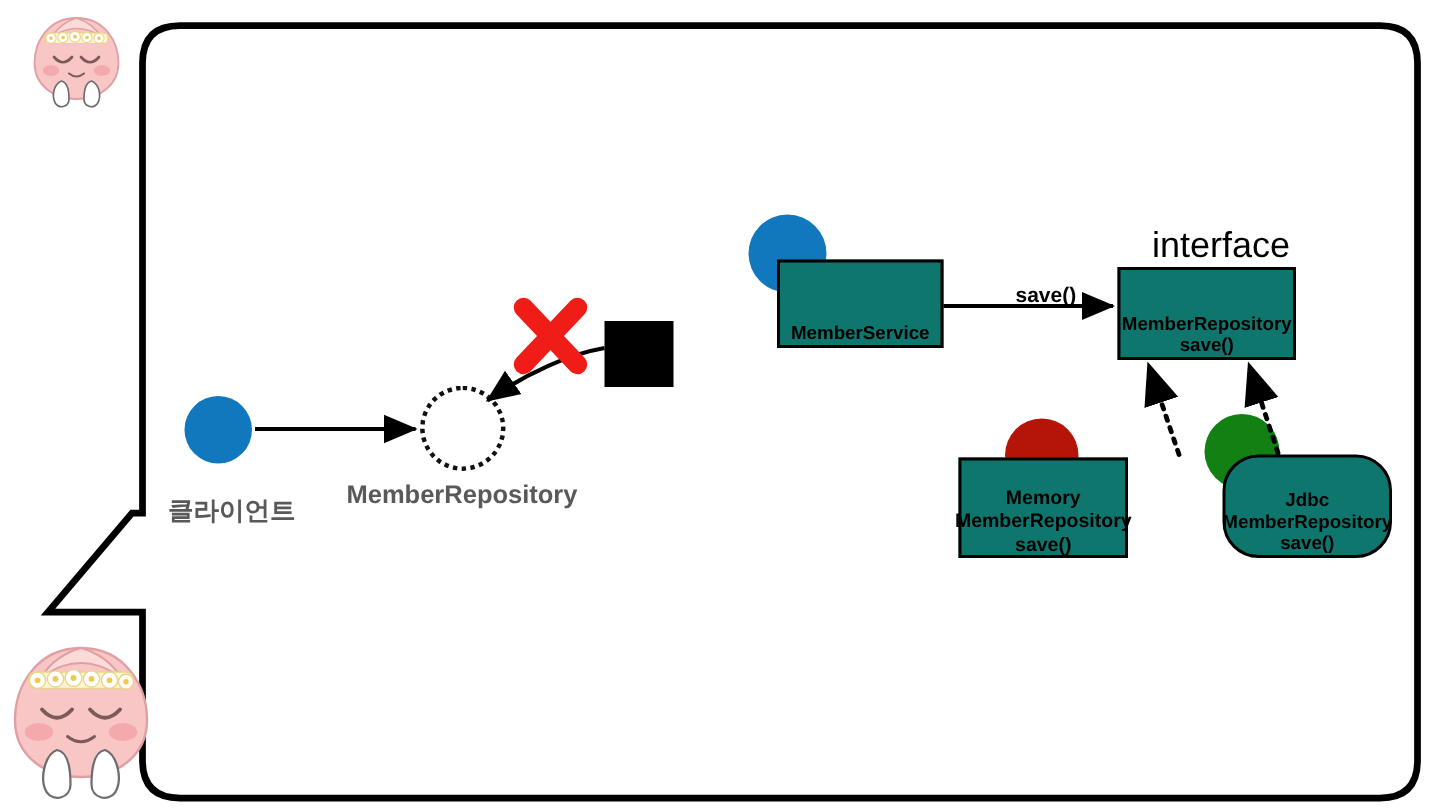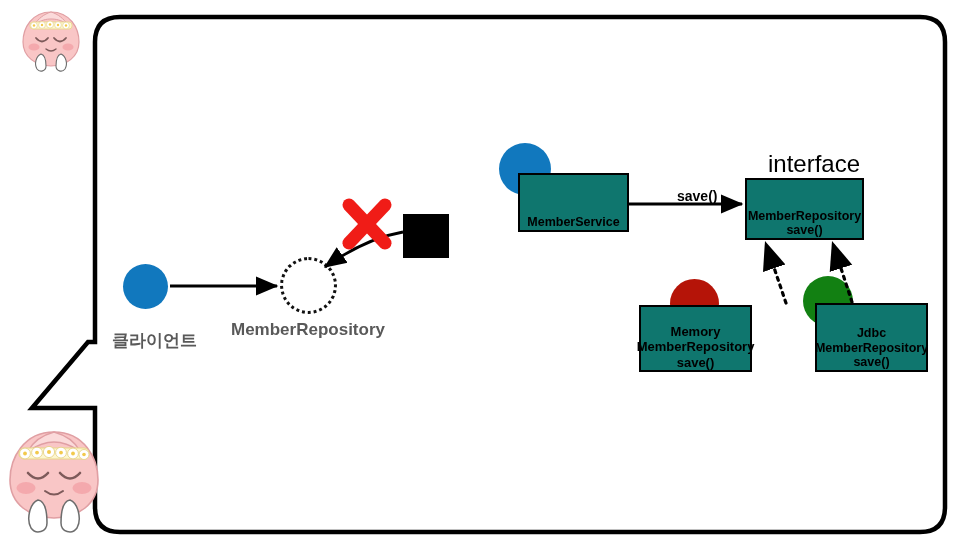--- a/index.html
+++ b/index.html
@@ -195,21 +195,21 @@
   <div class="node-circle" style="left:670px; top:279px; width:49px; height:49px; background:#b51408;"></div>
 
   <div class="uml-box" style="left:639px; top:305px; width:113px; height:67px; font-size:13px;">
     <span class="line">Memory</span>
     <span class="line">MemberRepository</span>
     <span class="line">save()</span>
   </div>
 
   <div class="node-circle" style="left:803px; top:276px; width:50px; height:50px; background:#128012;"></div>
 
-  <div class="uml-box" style="left:815px; top:303px; width:113px; height:69px; font-size:12.5px;">
+  <div class="uml-box" style="left:815px; top:303px; width:113px; height:69px; font-size:12.5px;border-radius:24px;">
     <span class="line">Jdbc</span>
     <span class="line">MemberRepository</span>
     <span class="line">save()</span>
   </div>
 
   <svg id="diagram-svg" viewBox="0 0 960 540">
     <defs>
       <marker id="arrow-solid" markerWidth="9" markerHeight="9" refX="7.5" refY="4" orient="auto" markerUnits="strokeWidth">
         <path d="M0,0.6 L8,4 L0,7.4 z" fill="#000"></path>
       </marker>

